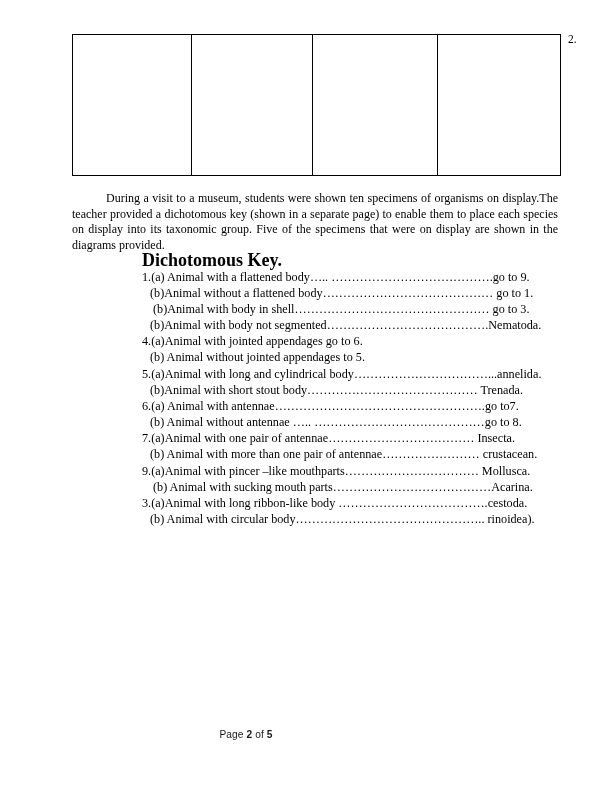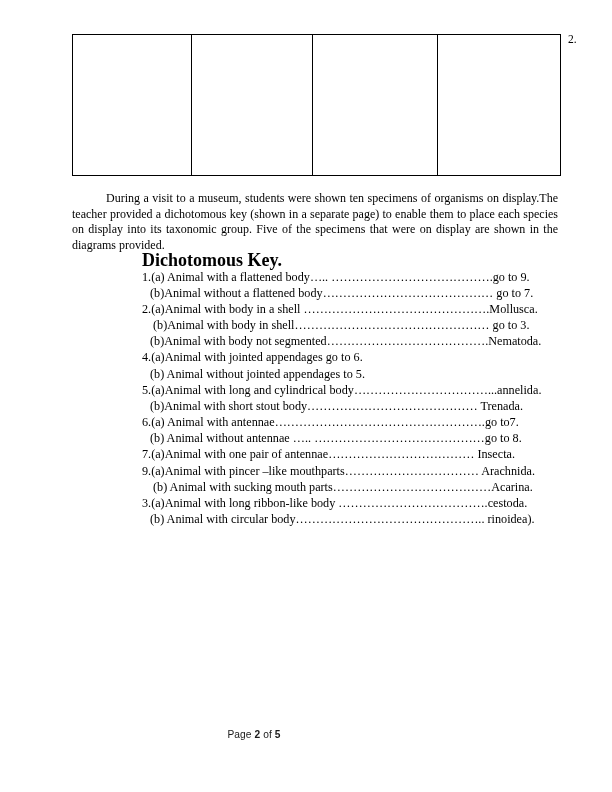--- a/index.html
+++ b/index.html
@@ -98,21 +98,20 @@
   .footer {
     position: absolute;
     left: 0;
     top: 729px;
     width: 492px;
     text-align: center;
     font-family: "Liberation Sans", sans-serif;
     font-size: 10.2px;
     color: #1a1a1a;
     letter-spacing: 0.1px;
-    padding-left: 8px;
   }
   .footer b { font-weight: bold; }
 </style>
 </head>
 <body>
 
 <div class="page">
 
   <div class="answer-table-wrap">
     <table class="answer-table">
@@ -128,32 +127,32 @@
   </div>
 
   <div class="q-number">2.</div>
 
   <p class="intro">During a visit to a museum, students were shown ten specimens of organisms on display.The teacher provided a dichotomous key (shown in a separate page) to enable them to place each species on display into its taxonomic group. Five of the specimens that were on display are shown in the diagrams provided.</p>
 
   <div class="key-block">
     <div class="key-title">Dichotomous Key.</div>
     <div id="key-lines">
         <div class="key-line"><span>1.(a) Animal with a flattened body</span><span>….. ………………………………….</span><span>go to 9.</span></div>
-        <div class="key-line indent"><span>(b)Animal without a flattened body</span><span>……………………………………</span><span> go to 7.</span></div>
-        <div class="key-line"><span>2.(a)Animal with body in a shell </span><span>………………………………………</span><span>.Mollusca.</span></div>
+        <div class="key-line indent"><span>(b)Animal without a flattened body</span><span>……………………………………</span><span> go to 1.</span></div>
         <div class="key-line indent2"><span>(b)Animal with body in shell</span><span>…………………………………………</span><span> go to 3.</span></div>
         <div class="key-line indent"><span>(b)Animal with body not segmented</span><span>…………………………………</span><span>.Nematoda.</span></div>
         <div class="key-line"><span>4.(a)Animal with jointed appendages go to 6.</span></div>
         <div class="key-line indent"><span>(b) Animal without jointed appendages to 5.</span></div>
         <div class="key-line"><span>5.(a)Animal with long and cylindrical body</span><span>……………………………</span><span>...annelida.</span></div>
         <div class="key-line indent"><span>(b)Animal with short stout body</span><span>……………………………………</span><span> Trenada.</span></div>
         <div class="key-line"><span>6.(a) Animal with antennae</span><span>……………………………………………</span><span>.go to7.</span></div>
         <div class="key-line indent"><span>(b) Animal without antennae </span><span>….. ……………………………………</span><span>go to 8.</span></div>
         <div class="key-line"><span>7.(a)Animal with one pair of antennae</span><span>………………………………</span><span> Insecta.</span></div>
-        <div class="key-line"><span>9.(a)Animal with pincer –like mouthparts</span><span>……………………………</span><span> Arachnida.</span></div>
+        <div class="key-line indent"><span>(b) Animal with more than one pair of antennae</span><span>……………………</span><span> crustacean.</span></div>
+        <div class="key-line"><span>9.(a)Animal with pincer –like mouthparts</span><span>……………………………</span><span> Mollusca.</span></div>
         <div class="key-line indent2"><span>(b) Animal with sucking mouth parts</span><span>…………………………………</span><span>Acarina.</span></div>
         <div class="key-line"><span>3.(a)Animal with long ribbon-like body </span><span>………………………………</span><span>.cestoda.</span></div>
         <div class="key-line indent"><span>(b) Animal with circular body</span><span>………………………………………</span><span>.. rinoidea).</span></div>
       </div>
   </div>
 
   <div class="footer">
     <span>Page </span><b>2</b><span> of </span><b>5</b>
   </div>
 

